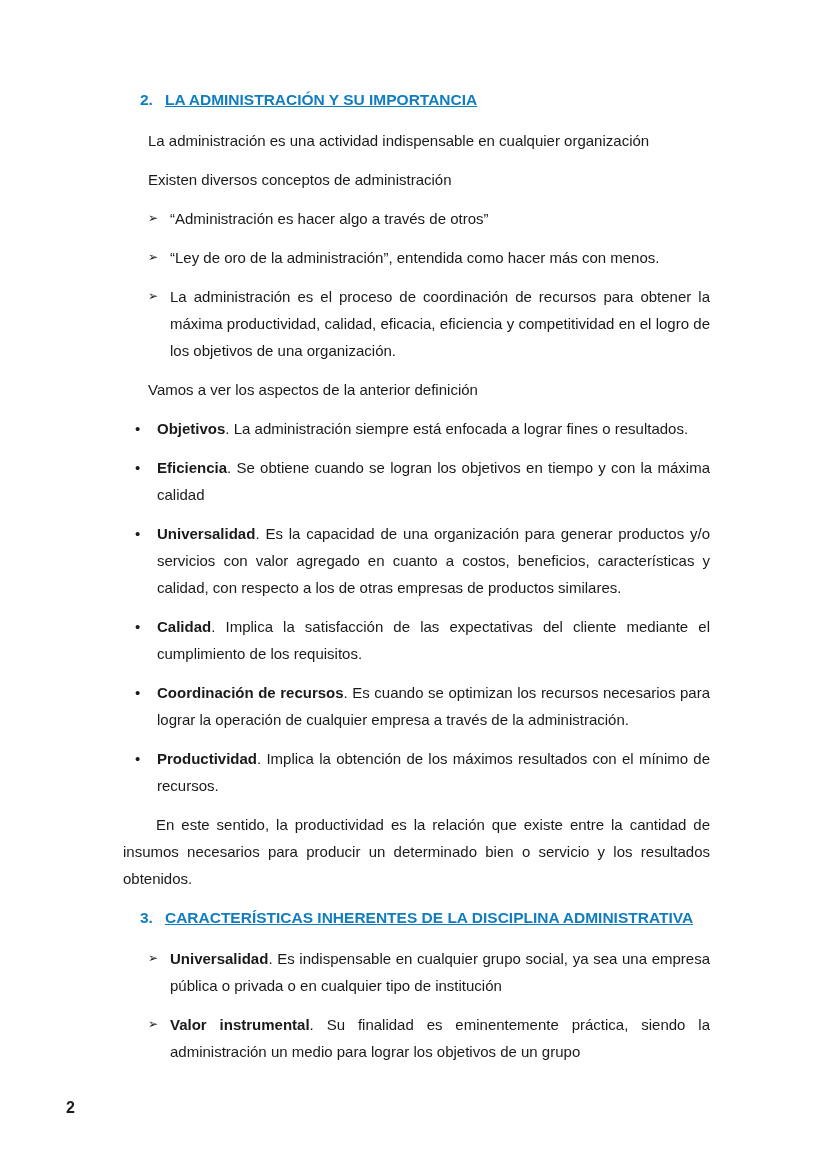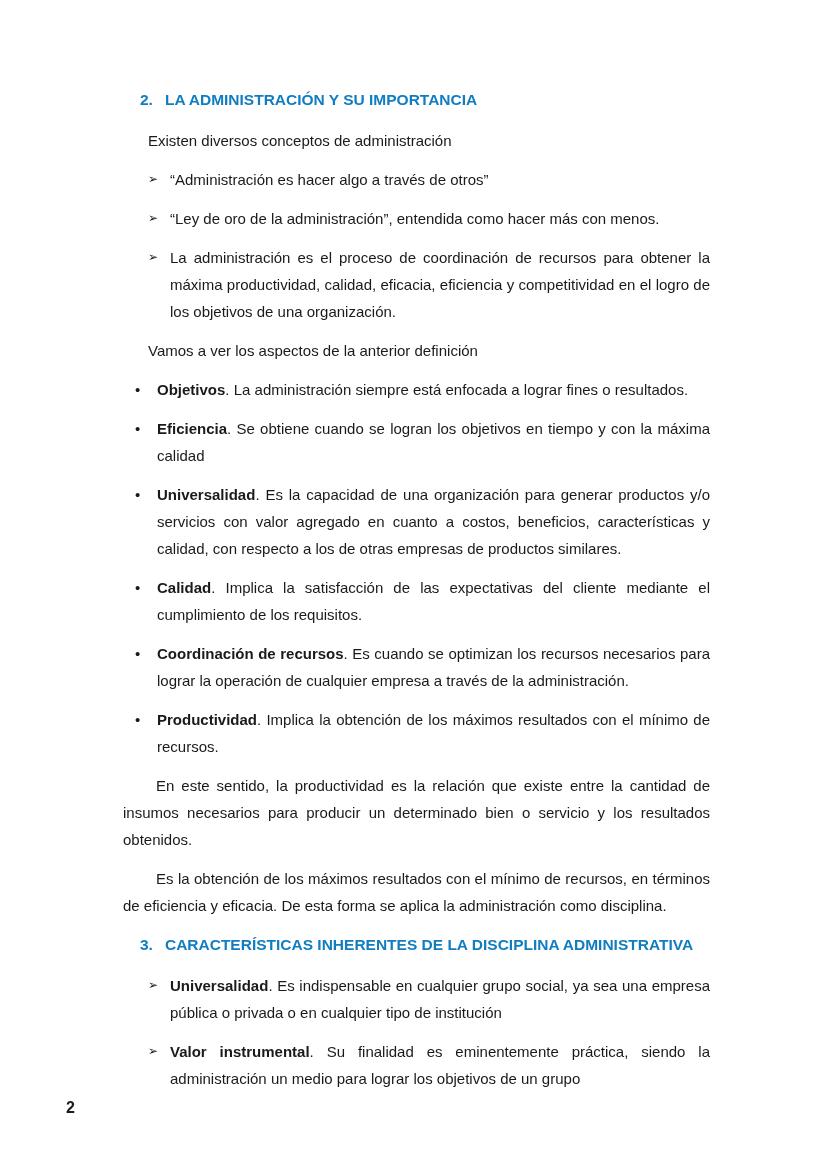--- a/index.html
+++ b/index.html
@@ -21,21 +21,21 @@
 
   .heading {
     display: flex;
     gap: 12px;
     font-weight: bold;
     font-size: 15.5px;
     margin-left: 25px;
     margin-bottom: 14px;
   }
   .heading .h-num { text-decoration: none; }
-  .heading .h-title { }
+  .heading .h-title { text-decoration: underline; }
 
   p.body {
     text-align: justify;
     margin-bottom: 12px;
   }
   p.indent1 { margin-left: 33px; }
 
   ul.list { list-style: none; }
 
   li.arrow-item {
@@ -88,20 +88,21 @@
 </head>
 <body>
 
 <div class="page">
 
   <h2 class="heading" style="color:#0f7dc0;">
     <span class="h-num">2.</span>
     <span class="h-title">LA ADMINISTRACIÓN Y SU IMPORTANCIA</span>
   </h2>
 
+  <p class="body indent1">La administración es una actividad indispensable en cualquier organización</p>
   <p class="body indent1">Existen diversos conceptos de administración</p>
 
   <ul class="list">
     <li class="arrow-item">
       <span class="marker">➢</span>
       <span>“Administración es hacer algo a través de otros”</span>
     </li>
     <li class="arrow-item">
       <span class="marker">➢</span>
       <span>“Ley de oro de la administración”, entendida como hacer más con menos.</span>
@@ -135,21 +136,20 @@
       <span class="marker">•</span>
       <span><b class="lead">Coordinación de recursos</b><span>. Es cuando se optimizan los recursos necesarios para lograr la operación de cualquier empresa a través de la administración.</span></span>
     </li>
     <li class="dot-item">
       <span class="marker">•</span>
       <span><b class="lead">Productividad</b><span>. Implica la obtención de los máximos resultados con el mínimo de recursos.</span></span>
     </li>
   </ul>
 
   <p class="para-indent">En este sentido, la productividad es la relación que existe entre la cantidad de insumos necesarios para producir un determinado bien o servicio y los resultados obtenidos.</p>
-  <p class="para-indent">Es la obtención de los máximos resultados con el mínimo de recursos, en términos de eficiencia y eficacia. De esta forma se aplica la administración como disciplina.</p>
 
   <h2 class="heading h3-extra" style="color:#0f7dc0;">
     <span class="h-num">3.</span>
     <span class="h-title">CARACTERÍSTICAS INHERENTES DE LA DISCIPLINA ADMINISTRATIVA</span>
   </h2>
 
   <ul class="list">
     <li class="arrow-item">
       <span class="marker">➢</span>
       <span><b class="lead">Universalidad</b><span>. Es indispensable en cualquier grupo social, ya sea una empresa pública o privada o en cualquier tipo de institución</span></span>

